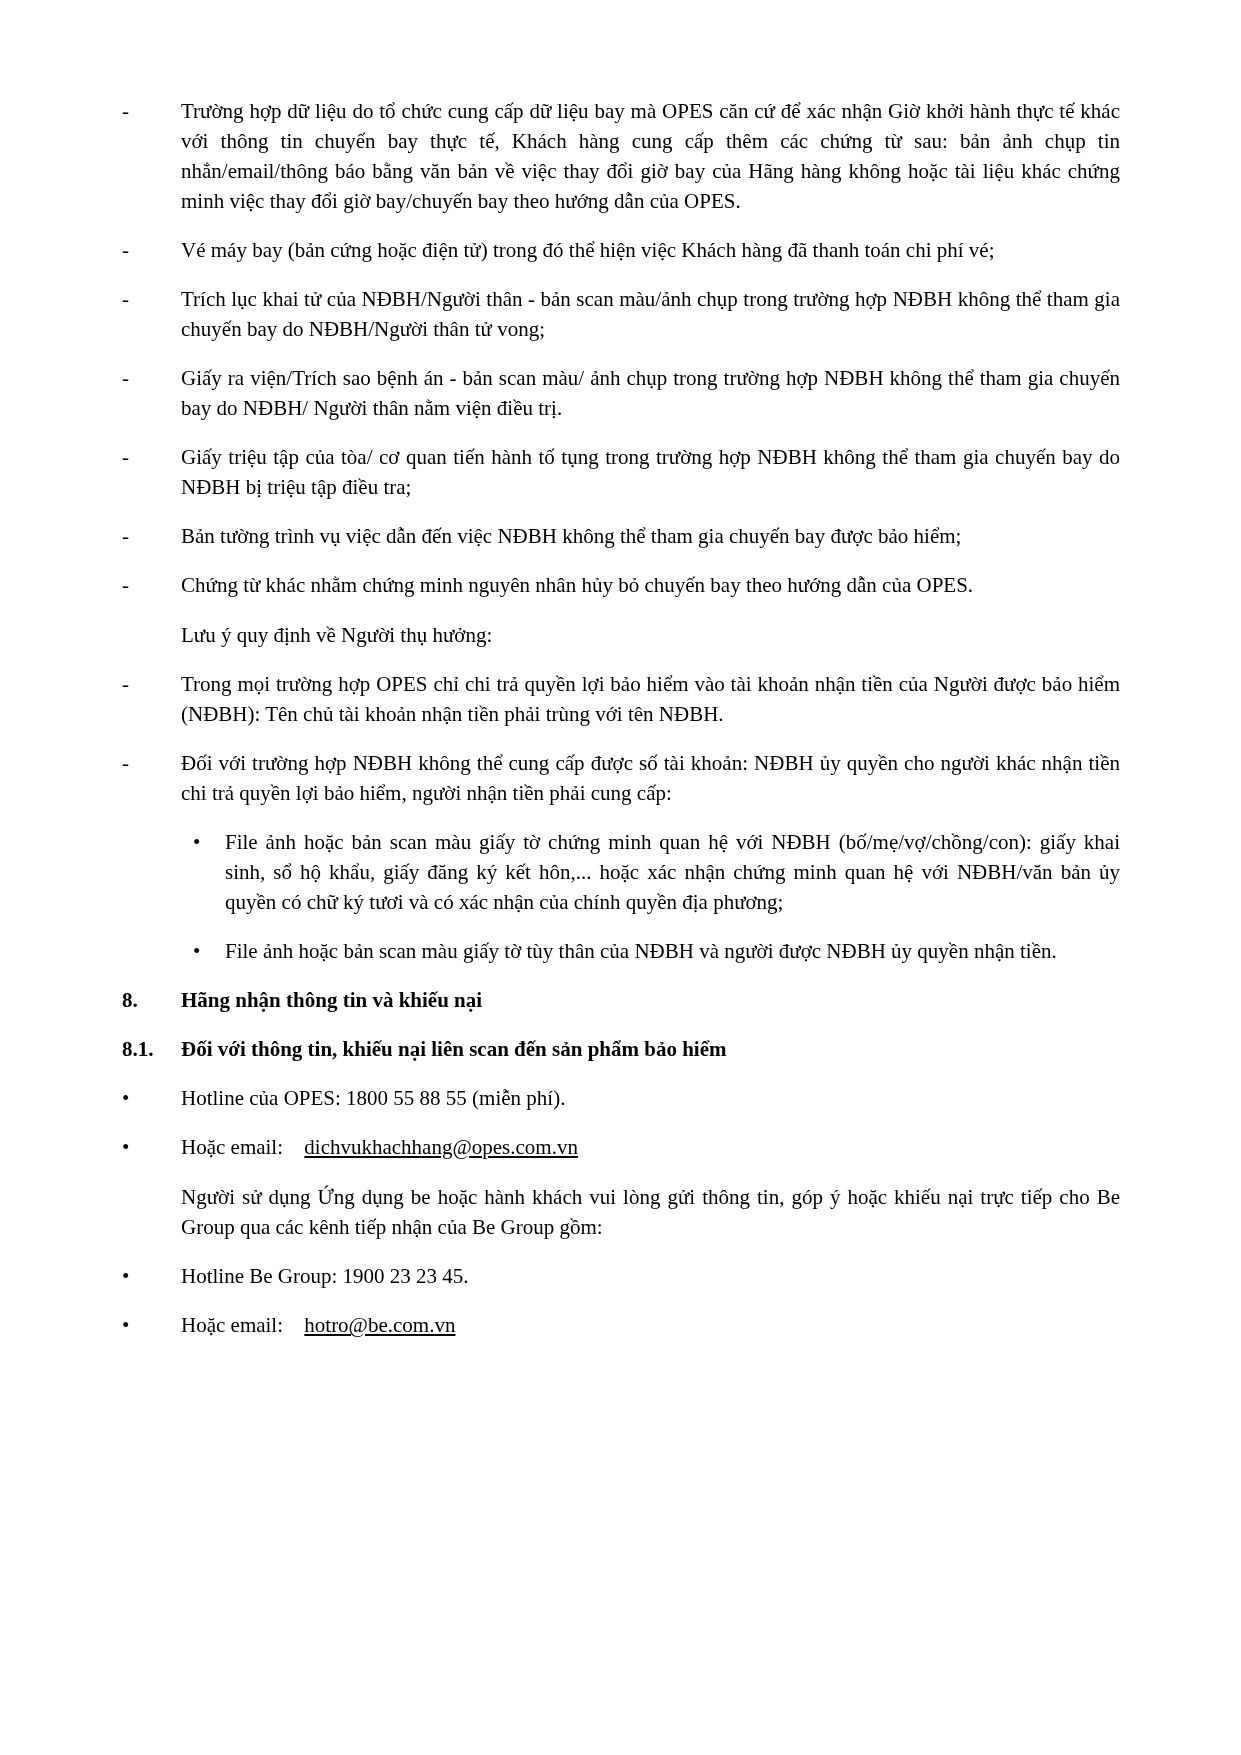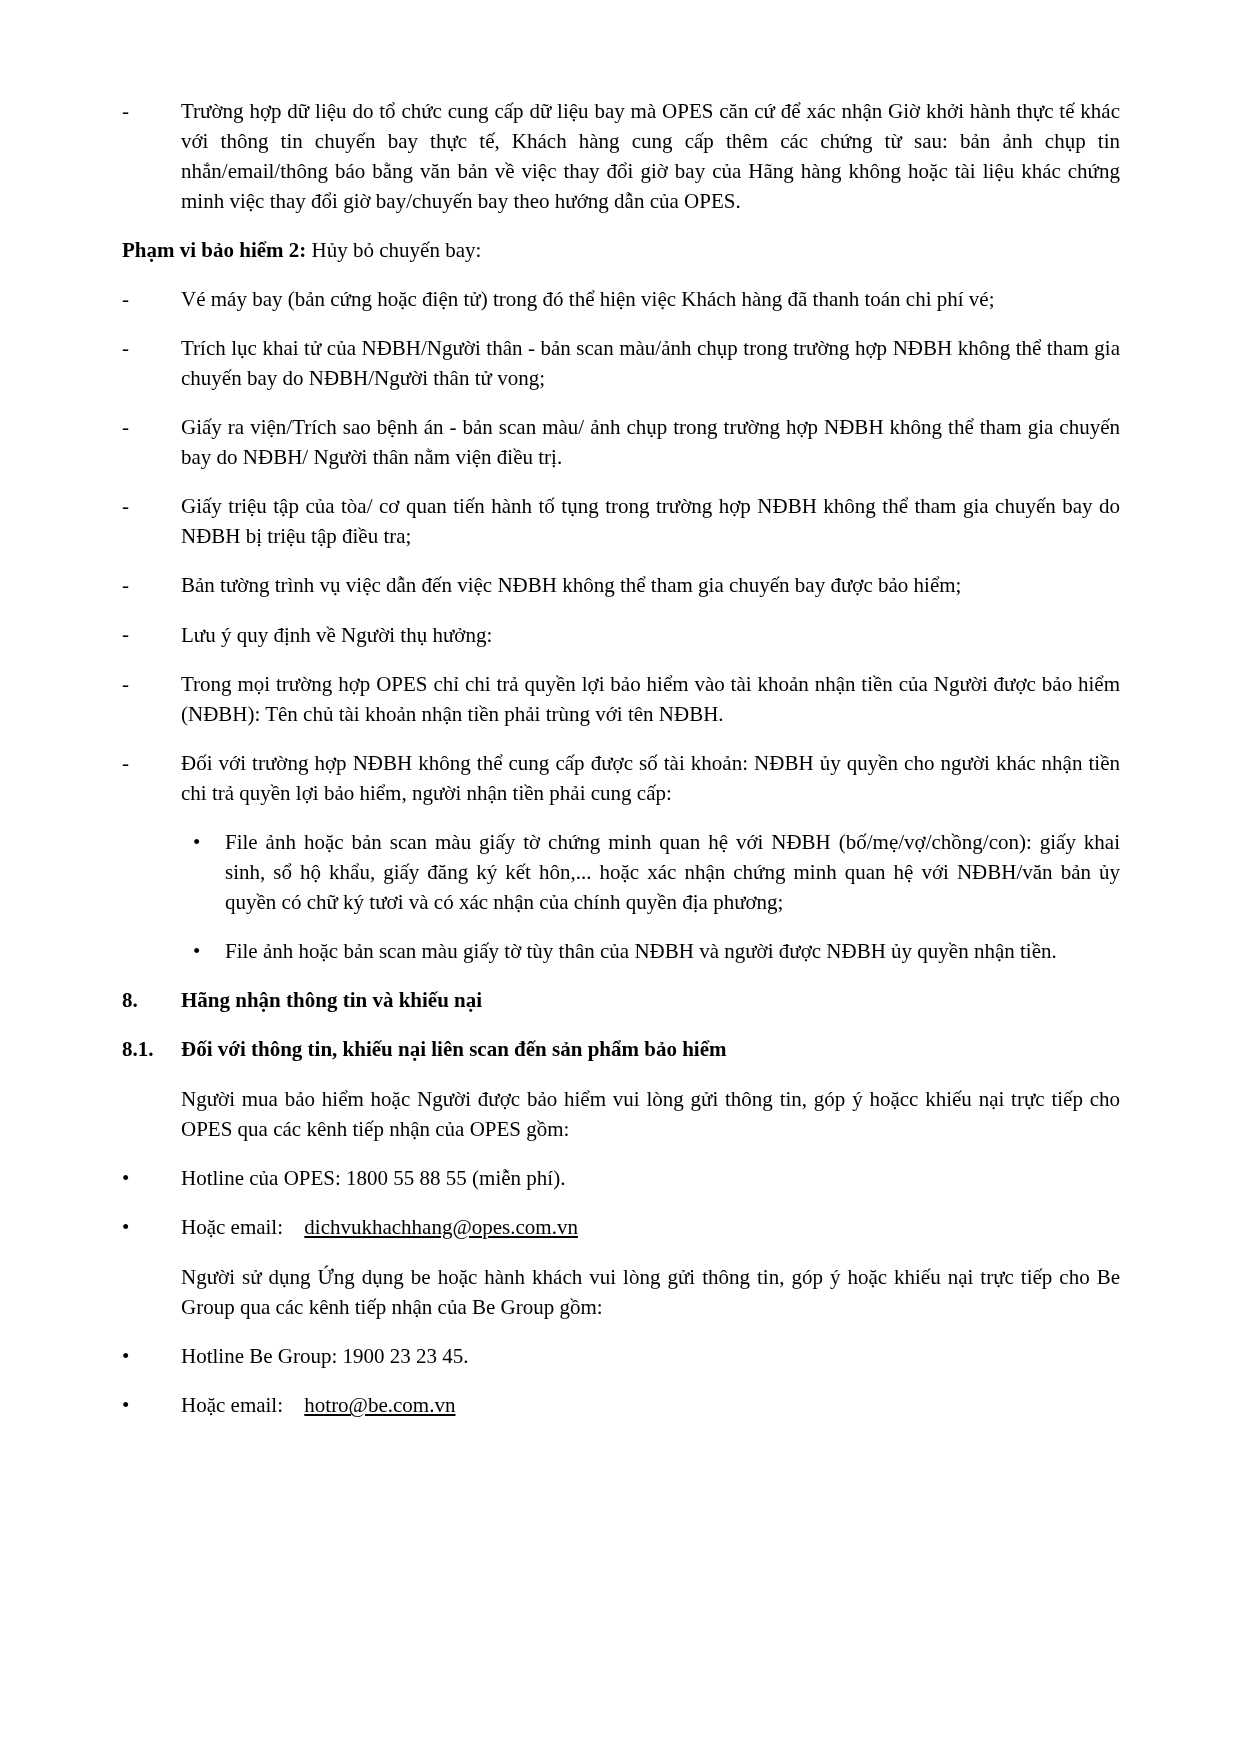--- a/index.html
+++ b/index.html
@@ -37,23 +37,20 @@
 <body>
 
 <div class="page">
   <div class="doc">
 
     <div class="para hang1">
       <span class="marker">-</span>
       <span>Trường hợp dữ liệu do tổ chức cung cấp dữ liệu bay mà OPES căn cứ để xác nhận Giờ khởi hành thực tế khác với thông tin chuyến bay thực tế, Khách hàng cung cấp thêm các chứng từ sau: bản ảnh chụp tin nhắn/email/thông báo bằng văn bản về việc thay đổi giờ bay của Hãng hàng không hoặc tài liệu khác chứng minh việc thay đổi giờ bay/chuyến bay theo hướng dẫn của OPES.</span>
     </div>
 
-    <div class="para note">
-      <span class="bold">Phạm vi bảo hiểm 2:</span><span> Hủy bỏ chuyến bay:</span>
-    </div>
 
     <div class="para hang1">
       <span class="marker">-</span>
       <span>Vé máy bay (bản cứng hoặc điện tử) trong đó thể hiện việc Khách hàng đã thanh toán chi phí vé;</span>
     </div>
 
     <div class="para hang1">
       <span class="marker">-</span>
       <span>Trích lục khai tử của NĐBH/Người thân - bản scan màu/ảnh chụp trong trường hợp NĐBH không thể tham gia chuyến bay do NĐBH/Người thân tử vong;</span>
     </div>
@@ -68,20 +65,21 @@
       <span>Giấy triệu tập của tòa/ cơ quan tiến hành tố tụng trong trường hợp NĐBH không thể tham gia chuyến bay do NĐBH bị triệu tập điều tra;</span>
     </div>
 
     <div class="para hang1">
       <span class="marker">-</span>
       <span>Bản tường trình vụ việc dẫn đến việc NĐBH không thể tham gia chuyến bay được bảo hiểm;</span>
     </div>
 
     <div class="para hang1">
       <span class="marker">-</span>
+      <span>Chứng từ khác nhằm chứng minh nguyên nhân hủy bỏ chuyến bay theo hướng dẫn của OPES.</span>
     </div>
 
     <div class="para indent note">
       <span>Lưu ý quy định về Người thụ hưởng:</span>
     </div>
 
     <div class="para hang1">
       <span class="marker">-</span>
       <span>Trong mọi trường hợp OPES chỉ chi trả quyền lợi bảo hiểm vào tài khoản nhận tiền của Người được bảo hiểm (NĐBH): Tên chủ tài khoản nhận tiền phải trùng với tên NĐBH.</span>
     </div>
@@ -104,23 +102,20 @@
     <div class="para hang1 heading">
       <span class="marker">8.</span>
       <span>Hãng nhận thông tin và khiếu nại</span>
     </div>
 
     <div class="para hang1 heading">
       <span class="marker">8.1.</span>
       <span>Đối với thông tin, khiếu nại liên scan đến sản phẩm bảo hiểm</span>
     </div>
 
-    <div class="para indent">
-      <span>Người mua bảo hiểm hoặc Người được bảo hiểm vui lòng gửi thông tin, góp ý hoặcc khiếu nại trực tiếp cho OPES qua các kênh tiếp nhận của OPES gồm:</span>
-    </div>
 
     <div class="para hang1">
       <span class="marker">•</span>
       <span>Hotline của OPES: 1800 55 88 55 (miễn phí).</span>
     </div>
 
     <div class="para hang1">
       <span class="marker">•</span>
       <span>Hoặc email: </span><span class="link">dichvukhachhang@opes.com.vn</span>
     </div>

